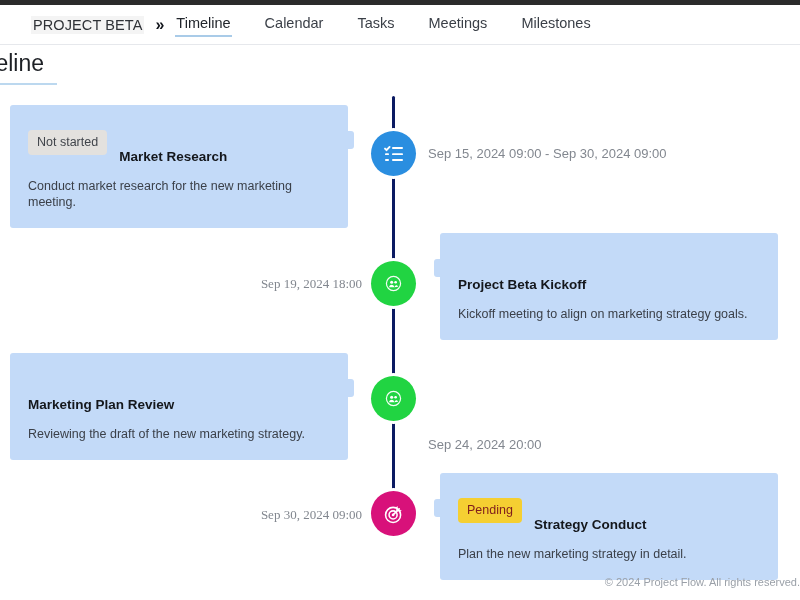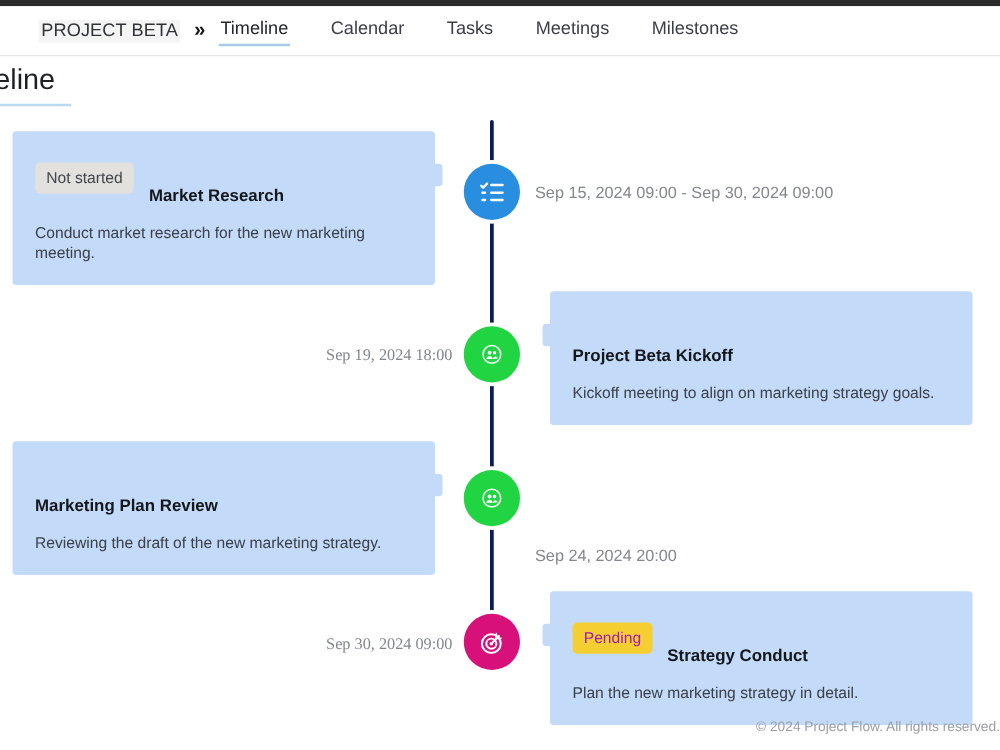--- a/index.html
+++ b/index.html
@@ -169,21 +169,21 @@
 
   .badge {
     font-size: 12.5px;
     line-height: 1;
     padding: 6px 9px 7px 9px;
     border-radius: 4px;
     white-space: nowrap;
     color: #30343b;
   }
   .badge.grey   { background: #e3e1de; color: #41454b; }
-  .badge.yellow { background: #f5cf32; color: #a21caf; }
+  .badge.yellow { background: #f5cf32; color: #7f1d1d; }
 
   .card-title {
     font-size: 13.5px;
     font-weight: 700;
     color: #14171c;
     white-space: nowrap;
     margin-top: 28px;
   }
 
   .card-desc {

